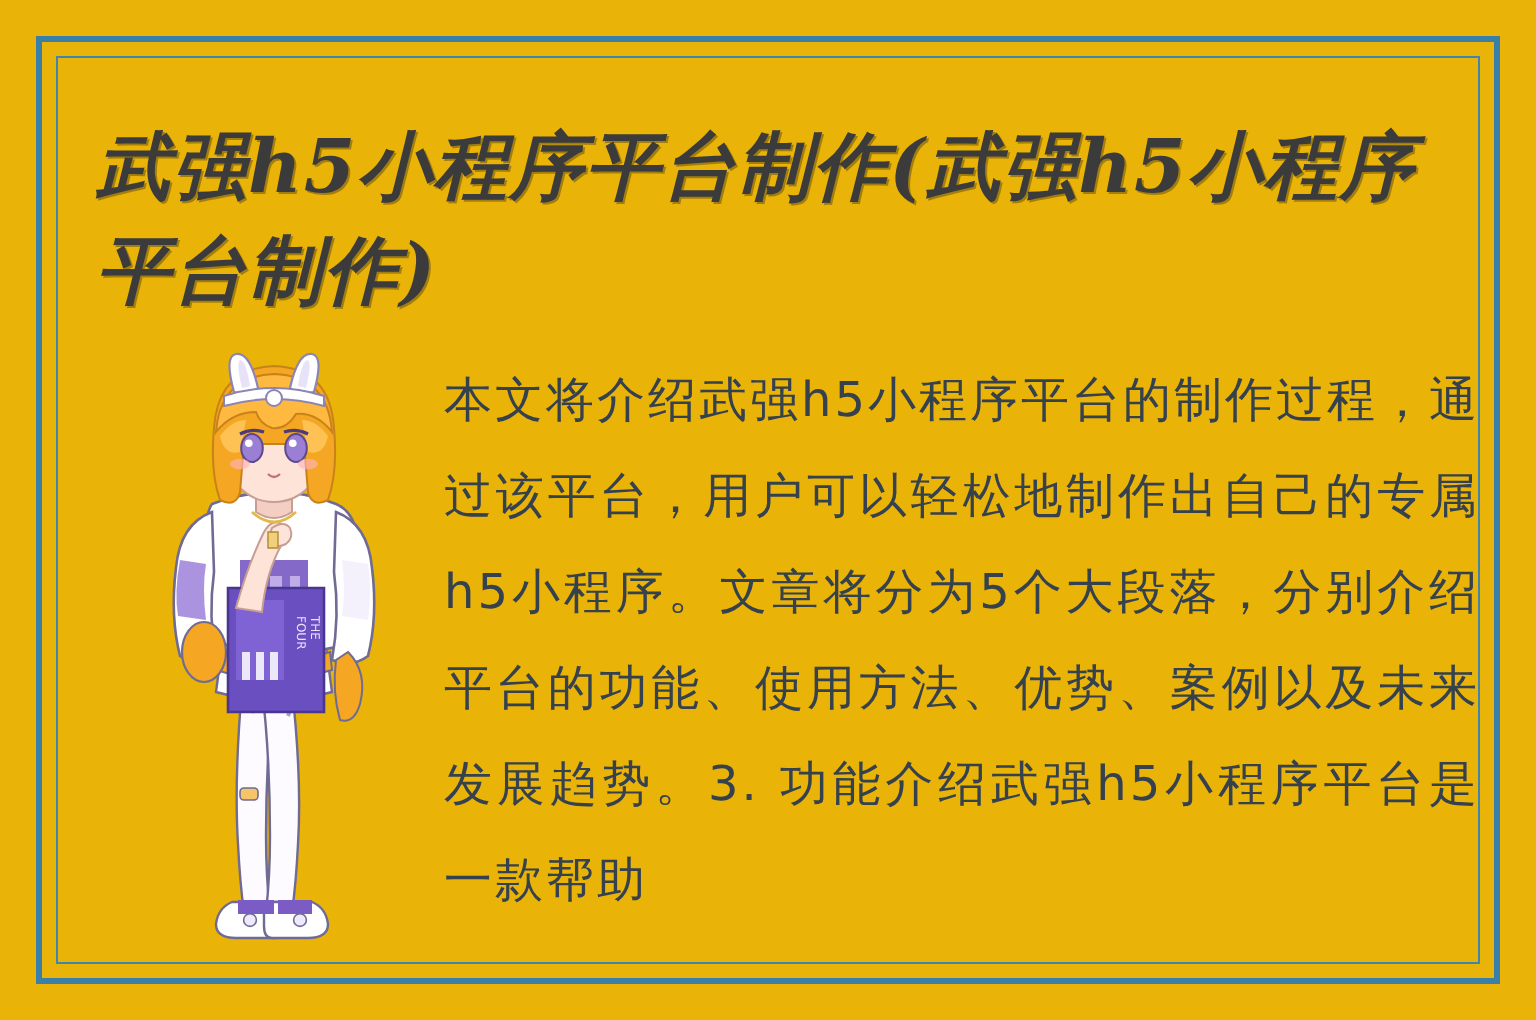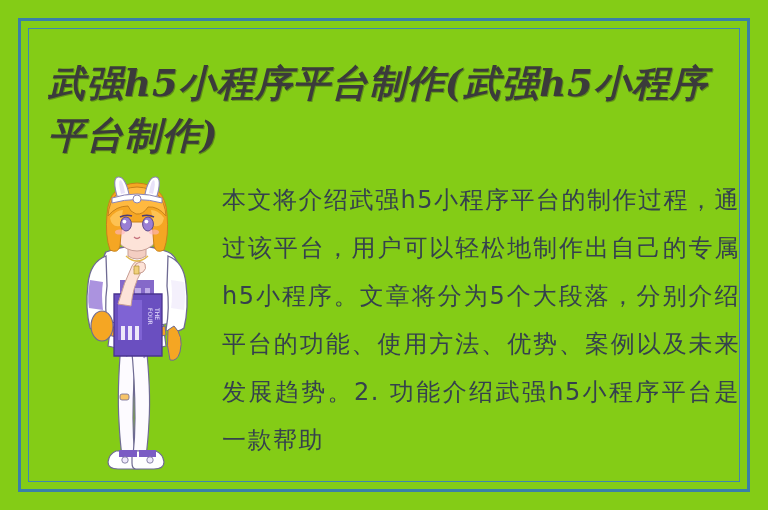--- a/index.html
+++ b/index.html
@@ -11,21 +11,21 @@
     height: 510px;
     overflow: hidden;
     background: #00b0fb;
     font-family: "DejaVu Sans", sans-serif;
   }
 
   #poster {
     position: relative;
     width: 768px;
     height: 510px;
-    background: #84cc16;
+    background: #eab308;
     overflow: hidden;
   }
 
   
   .frame-outer {
     position: absolute;
     left: 18px;
     top: 18px;
     right: 18px;
     bottom: 18px;
@@ -180,15 +180,15 @@
 
       <path d="M41 20 q-5 -18 1 -19 q7 -1 11 17 q-5 4 -12 2 z" fill="#ffffff" stroke="#8b85b5" stroke-width="1.1"></path>
       <path d="M81 20 q5 -18 -1 -19 q-7 -1 -11 17 q5 4 12 2 z" fill="#ffffff" stroke="#8b85b5" stroke-width="1.1"></path>
       <path d="M45 18 q-3 -12 -1 -14 q3 0 5 13 z" fill="#e8e2f8"></path>
       <path d="M77 18 q3 -12 1 -14 q-3 0 -5 13 z" fill="#e8e2f8"></path>
       <path d="M36 22 q25 -8 50 0 l0 5 q-25 -7 -50 0 z" fill="#ffffff" stroke="#8b85b5" stroke-width="1"></path>
       <circle cx="61" cy="23" r="4" fill="#ffffff" stroke="#8b85b5" stroke-width="1"></circle>
     </svg>
   </div>
 
-  <div class="body-copy">本文将介绍武强h5小程序平台的制作过程，通过该平台，用户可以轻松地制作出自己的专属h5小程序。文章将分为5个大段落，分别介绍平台的功能、使用方法、优势、案例以及未来发展趋势。2. 功能介绍武强h5小程序平台是一款帮助</div>
+  <div class="body-copy">本文将介绍武强h5小程序平台的制作过程，通过该平台，用户可以轻松地制作出自己的专属h5小程序。文章将分为5个大段落，分别介绍平台的功能、使用方法、优势、案例以及未来发展趋势。3. 功能介绍武强h5小程序平台是一款帮助</div>
 
 </div>
 
 </body></html>

